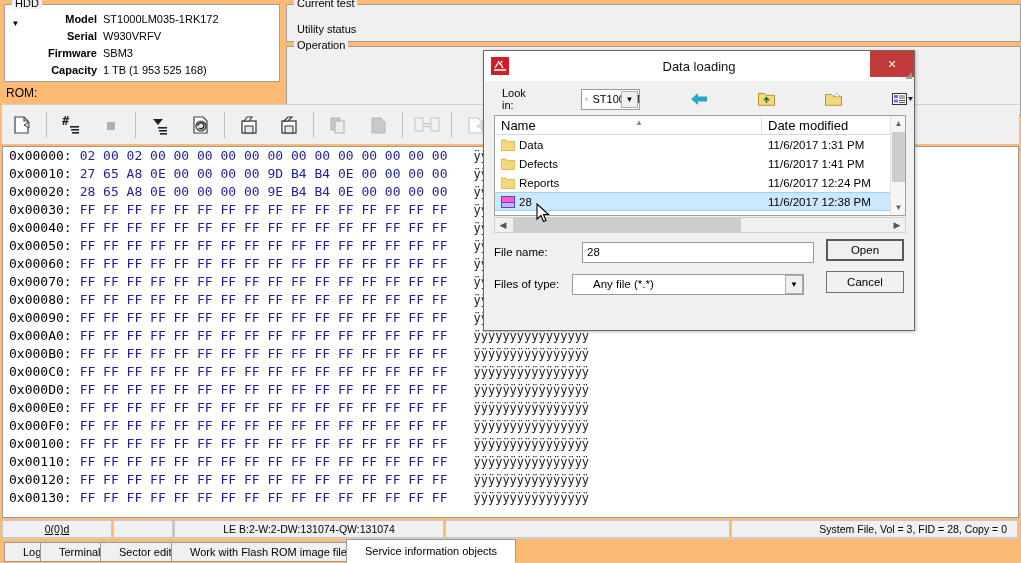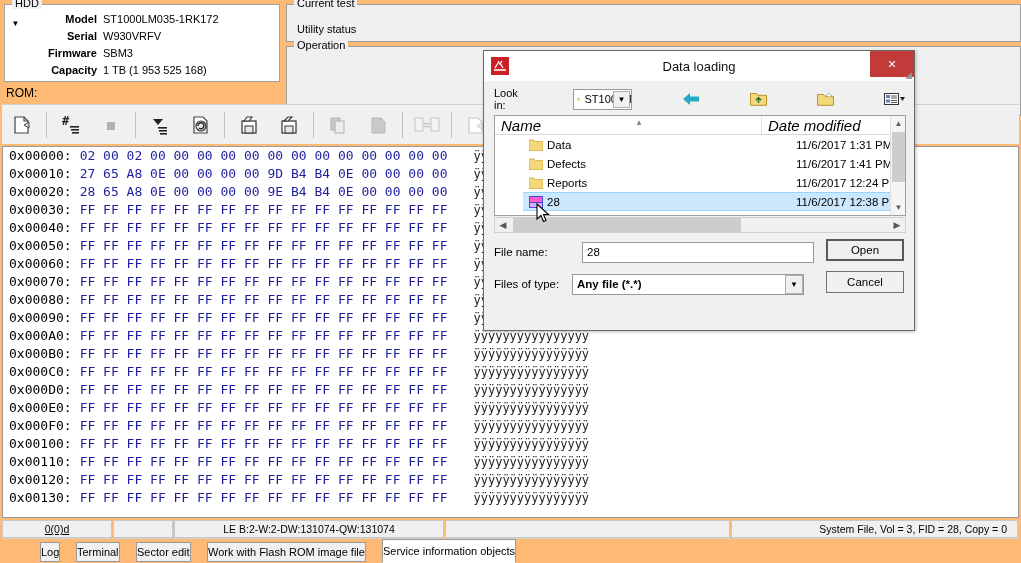--- a/index.html
+++ b/index.html
@@ -121,23 +121,22 @@
   
   #tabbar {
     position: absolute; left: 2px; top: 538px; width: 1017px; height: 24px;
     border-top: 1px solid #d4d0c8;
   }
   .tab {
     position: absolute; top: 3px; height: 20px;
     border: 1px solid #9a9a9a;
     background: #f0f0f0;
     display: flex; align-items: center; justify-content: center;
-    padding: 0 0; font-size: 11px; white-space: nowrap;
+    padding: 0 18px; font-size: 11px; white-space: nowrap;
     cursor: pointer;
-    margin-left: 36px;
   }
   .tab.selected {
     top: 0px; height: 24px;
     background: #ffffff;
     border-bottom: 1px solid #ffffff;
     z-index: 5;
   }
 
   
   #dialog {
@@ -155,21 +154,21 @@
     width: 100%; text-align: center; font-size: 13px; color: #111;
   }
   #dlg-close {
     position: absolute; right: 0px; top: 0px; width: 44px; height: 26px;
     background: #c23b3b; color: #fff;
     display:flex; align-items:center; justify-content:center;
     font-size: 14px; cursor: pointer;
   }
   #dlg-body { position: relative; padding: 0; }
 
-  .lookin-row { position: absolute; left: 10px; top: 6px; width: 412px; height: 24px; display: flex; align-items: center; gap: 47px; }
+  .lookin-row { position: absolute; left: 18px; top: 6px; width: 412px; height: 24px; display: flex; align-items: center; gap: 47px; }
   .lookin-label { font-size: 11px; margin-right: 8px; }
   .lookin-combo {
     width: 216px; height: 21px; background: #fff;
     border: 1px solid #9a9a9a;
     display: flex; align-items: center; position: relative;
     font-size: 11px; overflow: hidden; cursor: pointer;
   }
   .lookin-combo .folder-mini { margin: 0 4px 0 3px; }
   .lookin-combo .combo-text { white-space: nowrap; overflow: hidden; }
   .combo-arrow {
@@ -178,25 +177,25 @@
     display:flex; align-items:center; justify-content:center;
     font-size: 8px;
   }
   .nav-ico { width: 24px; height: 22px; display:flex; align-items:center; justify-content:center; cursor: pointer; margin-left: 3px; }
 
   #filelist {
     position: absolute; left: 10px; top: 34px; width: 412px; height: 101px;
     background: #fff; border: 1px solid #a0a0a0;
   }
   #fl-header { display: flex; height: 19px; border-bottom: 1px solid #d8d8d8; background: #fff; position: relative; }
-  .fl-col { font-size: 15px; display: flex; align-items: center; padding-left: 6px; position: relative; font-style: italic; }
+  .fl-col { font-size: 13px; display: flex; align-items: center; padding-left: 6px; position: relative; }
   #fl-col-name { width: 267px; border-right: 1px solid #e0e0e0; }
   #fl-col-date { flex: 1; }
   #sort-arrow { position: absolute; left: 140px; top: 2px; font-size: 8px; color: #888; }
-  #fl-rows { position: relative; height: 80px; overflow: hidden; padding-left: 28px; }
+  #fl-rows { position: relative; height: 80px; overflow: hidden; }
   .fl-row { display: flex; height: 19px; align-items: center; font-size: 11.5px; cursor: pointer; }
   .fl-row.selected { background: #cce8ff; border-top: 1px solid #99d1ff; border-bottom: 1px solid #99d1ff; }
   .fl-name { width: 267px; display: flex; align-items: center; padding-left: 6px; }
   .fl-date { flex: 1; padding-left: 6px; }
   .fl-icon { width: 18px; display:flex; align-items:center; }
   #fl-vscroll {
     position: absolute; right: 0px; top: 0px; width: 15px; height: 100%;
     background: #f5f5f5; border-left: 1px solid #e0e0e0;
   }
   .sc-arrow { width: 15px; height: 15px; display:flex; align-items:center; justify-content:center; font-size: 8px; color: #606060; cursor: pointer; }
@@ -214,22 +213,22 @@
   #fname-row { left: 10px; top: 160px; width: 320px; justify-content: space-between; }
   #ftype-row { left: 10px; top: 192px; width: 320px; }
   .field-label { width: 78px; font-size: 11.5px; }
   .field-input {
     width: 232px; height: 21px; background: #fff; border: 1px solid #9a9a9a;
     font-size: 11.5px; padding: 0 4px; display:flex; align-items:center;
     font-family: "Liberation Sans", sans-serif;
   }
   .field-select {
     width: 232px; height: 21px; background: #fff; border: 1px solid #9a9a9a;
-    font-size: 11.5px; padding: 0 4px; display:flex; align-items:center;
-    position: relative; cursor: pointer; font-weight: bold;
+    font-size: 11.5px; padding: 0 20px; display:flex; align-items:center;
+    position: relative; cursor: pointer;
   }
   .field-select .combo-arrow { right: 0px; top: 0px; width: 18px; height: 19px; }
 
   .dlg-btn {
     position: absolute; width: 78px; height: 22px;
     background: #f0f0f0; border: 1px solid #707070;
     display:flex; align-items:center; justify-content:center;
     font-size: 11.5px; cursor: pointer;
   }
   #btn-open { left: 342px; top: 158px; border: 2px solid #5a5a5a; }

